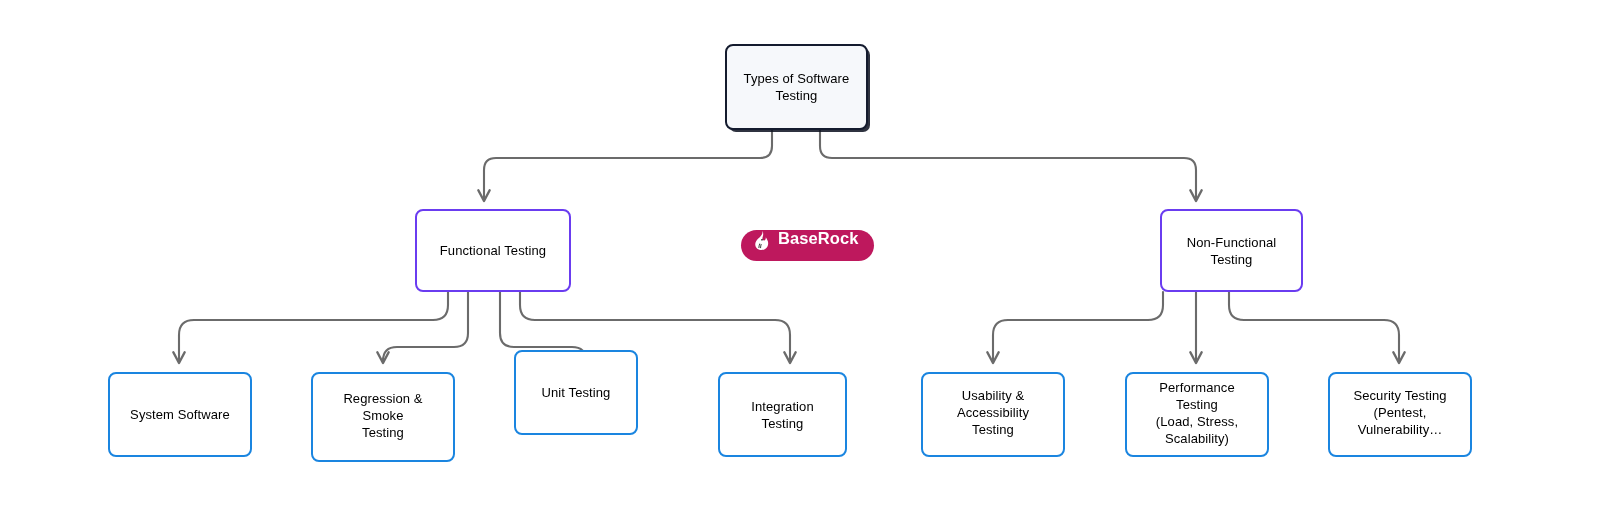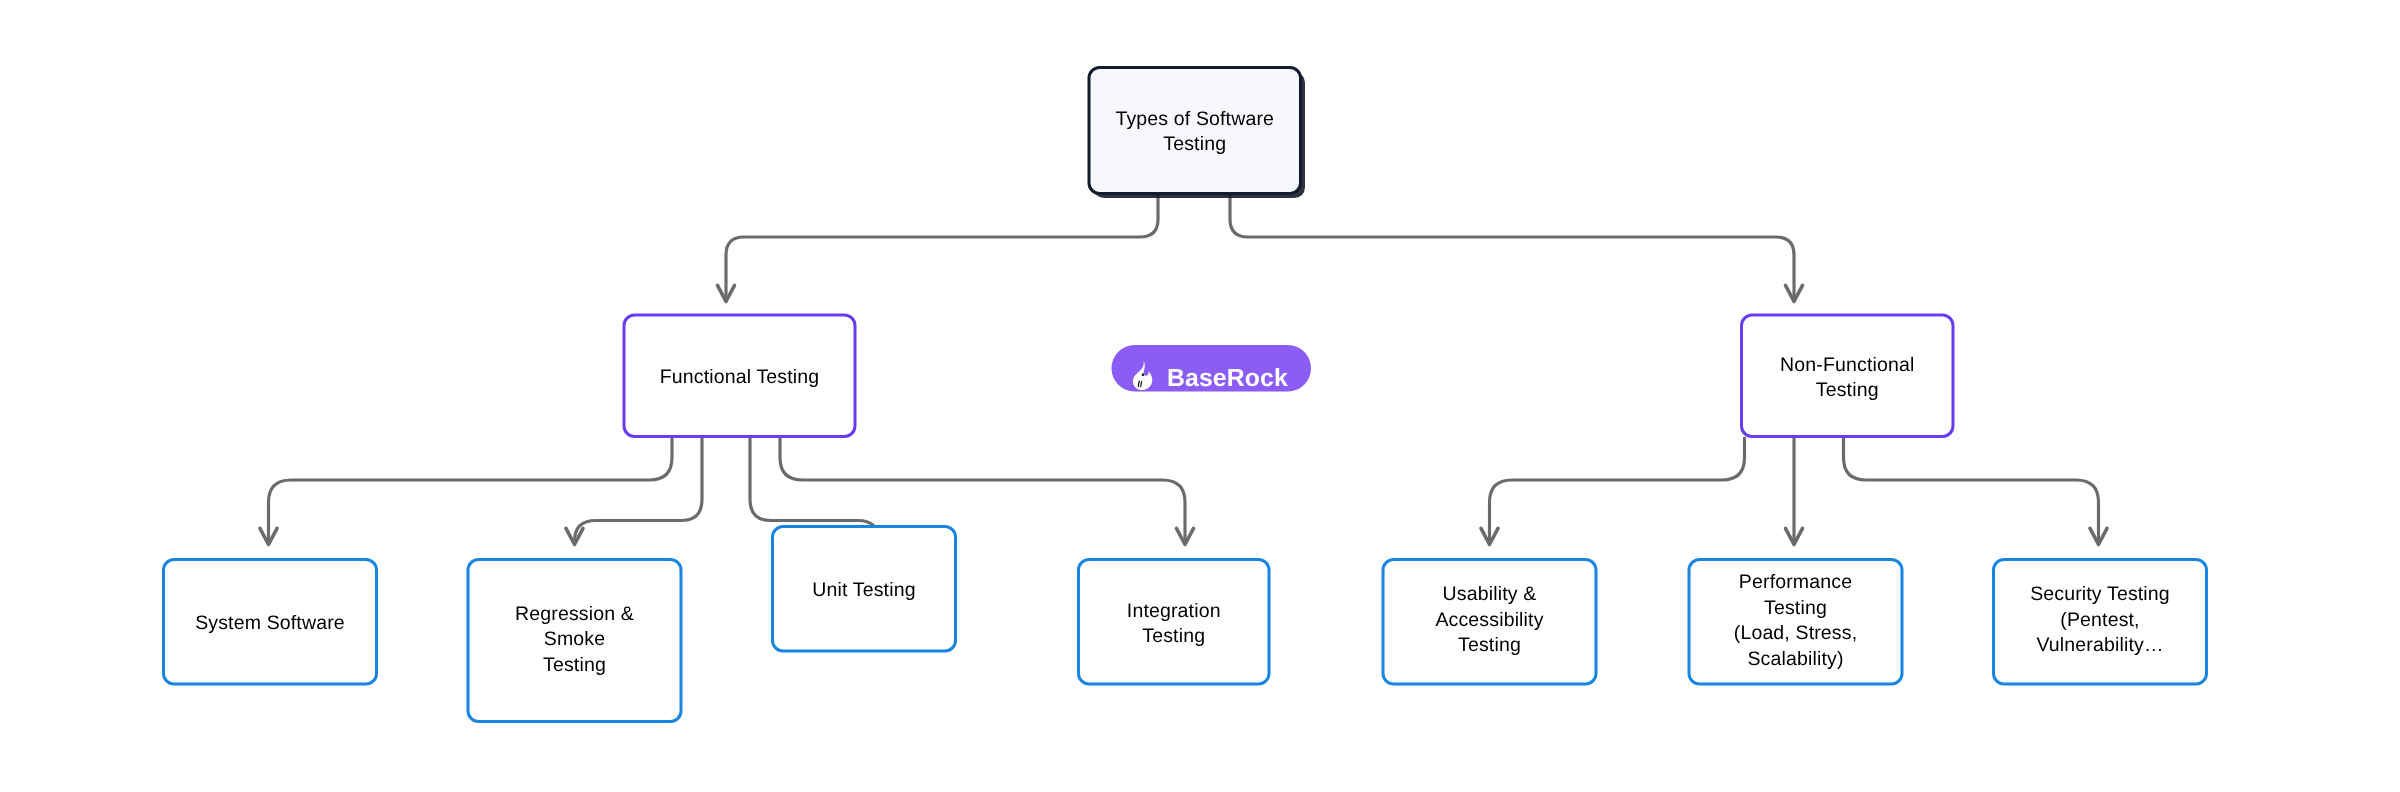--- a/index.html
+++ b/index.html
@@ -65,23 +65,23 @@
     background: #ffffff;
   }
   .node.two-line .label {
     transform: translateY(-2px);
   }
 
   
   #baserock {
     position: absolute;
     display: flex;
-    align-items: flex-end;
+    align-items: flex-start;
     gap: 7px;
-    background: #8b5cf6;
+    background: #be185d;
     border-radius: 17px;
     padding: 0 15px 0 11px;
     z-index: 3;
   }
   #baserock .brand {
     color: #ffffff;
     font-size: 16.5px;
     font-weight: bold;
     letter-spacing: .1px;
     line-height: 1;
@@ -132,21 +132,21 @@
   </div>
 
   <div class="node branch" style="left:1160px; top:209px; width:143px; height:83px;">
     <span class="label">Non-Functional Testing</span>
   </div>
 
   <div class="node leaf" style="left:108px; top:372px; width:144px; height:85px;">
     <span class="label">System Software</span>
   </div>
 
-  <div class="node leaf two-line" style="left:311px; top:372px; width:144px; height:110px;text-align:center;">
+  <div class="node leaf two-line" style="left:311px; top:372px; width:144px; height:90px;text-align:center;">
     <span class="label">Regression &amp; Smoke
 Testing</span>
   </div>
 
   <div class="node leaf" style="left:514px; top:350px; width:124px; height:85px;">
     <span class="label">Unit Testing</span>
   </div>
 
   <div class="node leaf" style="left:718px; top:372px; width:129px; height:85px;text-align:center;">
     <span class="label">Integration Testing</span>

